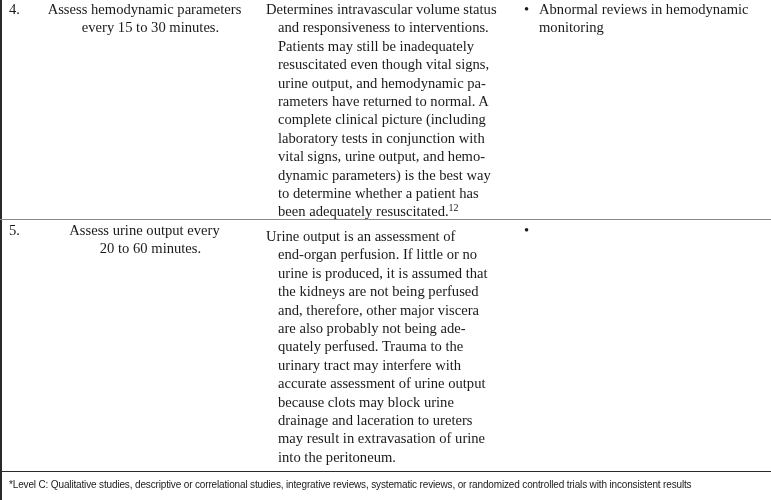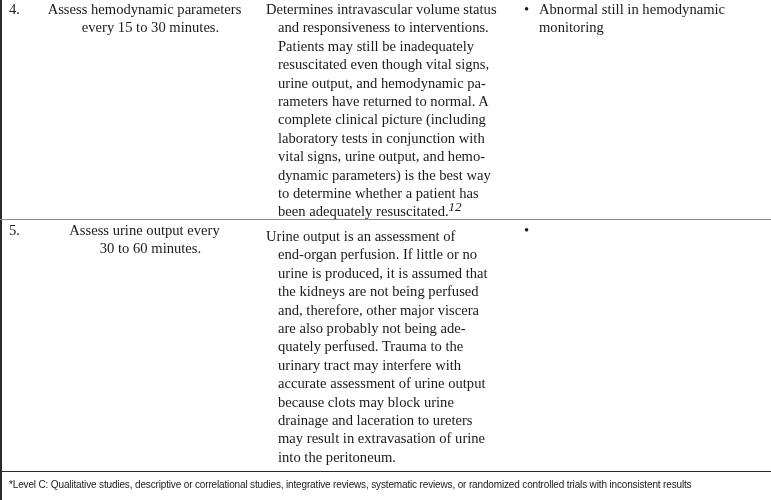--- a/index.html
+++ b/index.html
@@ -25,21 +25,21 @@
   .c1 { left: 9px; width: 250px; }
   .c2 { left: 266px; width: 240px; }
   .c3 { left: 522px; width: 249px; }
   .step { display: flex; }
   .step-num { width: 21px; flex: none; }
   .step-text { flex: 1; text-align: center; }
   .hang { padding-left: 12px; text-indent: -12px; white-space: pre-line; }
   .rationale { white-space: pre-line; padding-left: 12px; text-indent: -12px; }
   .bullet-item { display: flex; }
   .bullet-glyph { width: 15px; flex: none; padding-left: 2px; }
-  sup { font-size: 13px; line-height: 0; vertical-align: 5px; font-style: italic; }
+  sup { font-size: 10px; line-height: 0; vertical-align: 5px; }
   .footer-rule {
     position: absolute; left: 0; top: 471px; width: 771px; height: 1px; background: #2a2a2a;
   }
   .footnote {
     position: absolute; left: 9px; top: 478px; width: 760px;
     font-family: "Liberation Sans", "DejaVu Sans", sans-serif;
     font-size: 10px; line-height: 13px; color: #1a1a1a;
     letter-spacing: -0.15px; white-space: nowrap;
   }
 </style>
@@ -68,34 +68,34 @@
 complete clinical picture (including
 laboratory tests in conjunction with
 vital signs, urine output, and hemo-
 dynamic parameters) is the best way
 to determine whether a patient has
 been adequately resuscitated.</span><sup>12</sup></span>
     </div>
     <div class="cell c3">
       <div class="bullet-item">
         <span class="bullet-glyph">•</span>
-        <span class="hang" style="padding-left:0;text-indent:0;">Abnormal still in hemodynamic
+        <span class="hang" style="padding-left:0;text-indent:0;">Abnormal reviews in hemodynamic
 monitoring</span>
       </div>
     </div>
   </div>
 
   <div class="row-divider" style="top:219px;"></div>
 
   <div class="row row-2">
     <div class="cell c1" style="top:2px;">
       <div class="step">
         <span class="step-num">5.</span>
         <span class="step-text hang">Assess urine output every
-30 to 60 minutes.</span>
+20 to 60 minutes.</span>
       </div>
     </div>
     <div class="cell c2" style="top:8px;">
       <span class="rationale" style="display:block;">Urine output is an assessment of
 end-organ perfusion. If little or no
 urine is produced, it is assumed that
 the kidneys are not being perfused
 and, therefore, other major viscera
 are also probably not being ade-
 quately perfused. Trauma to the

